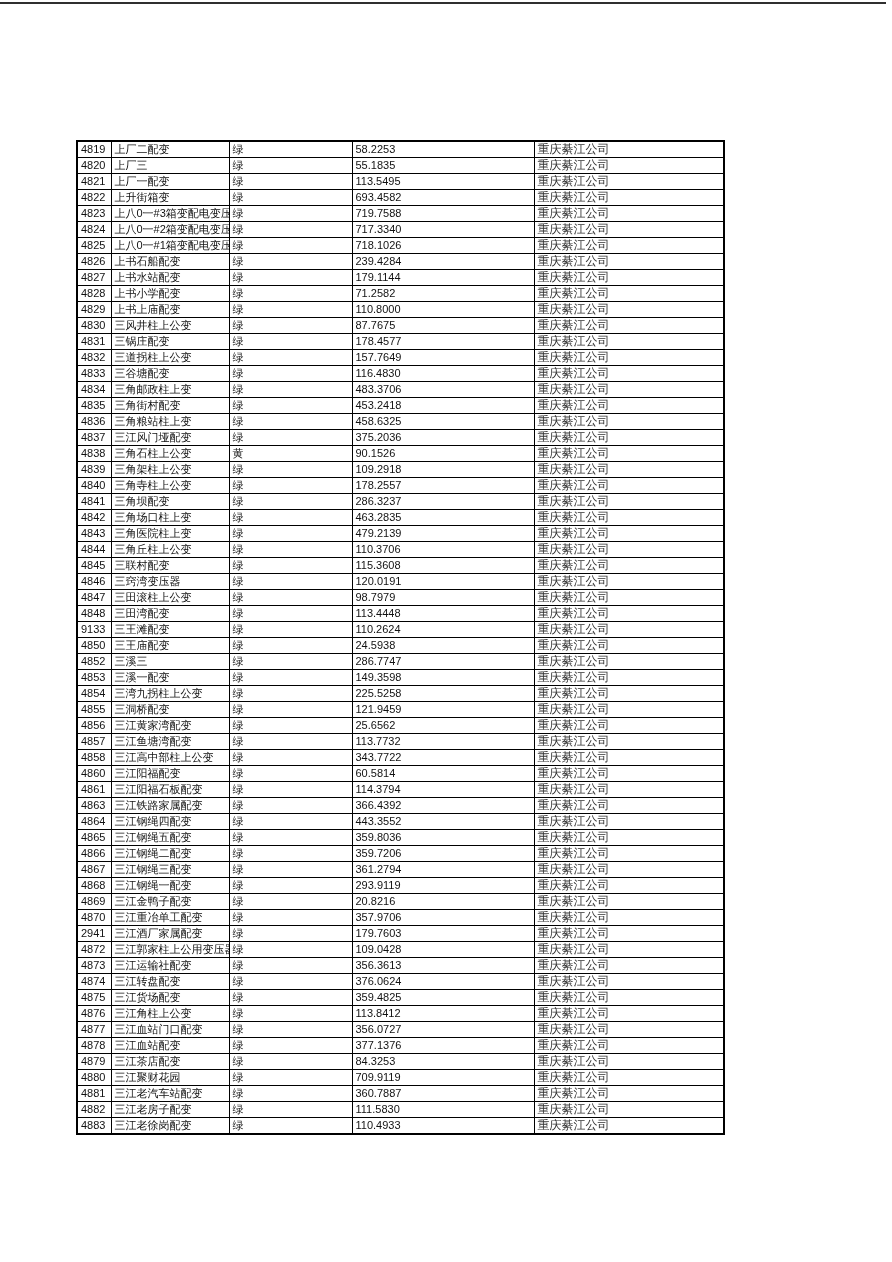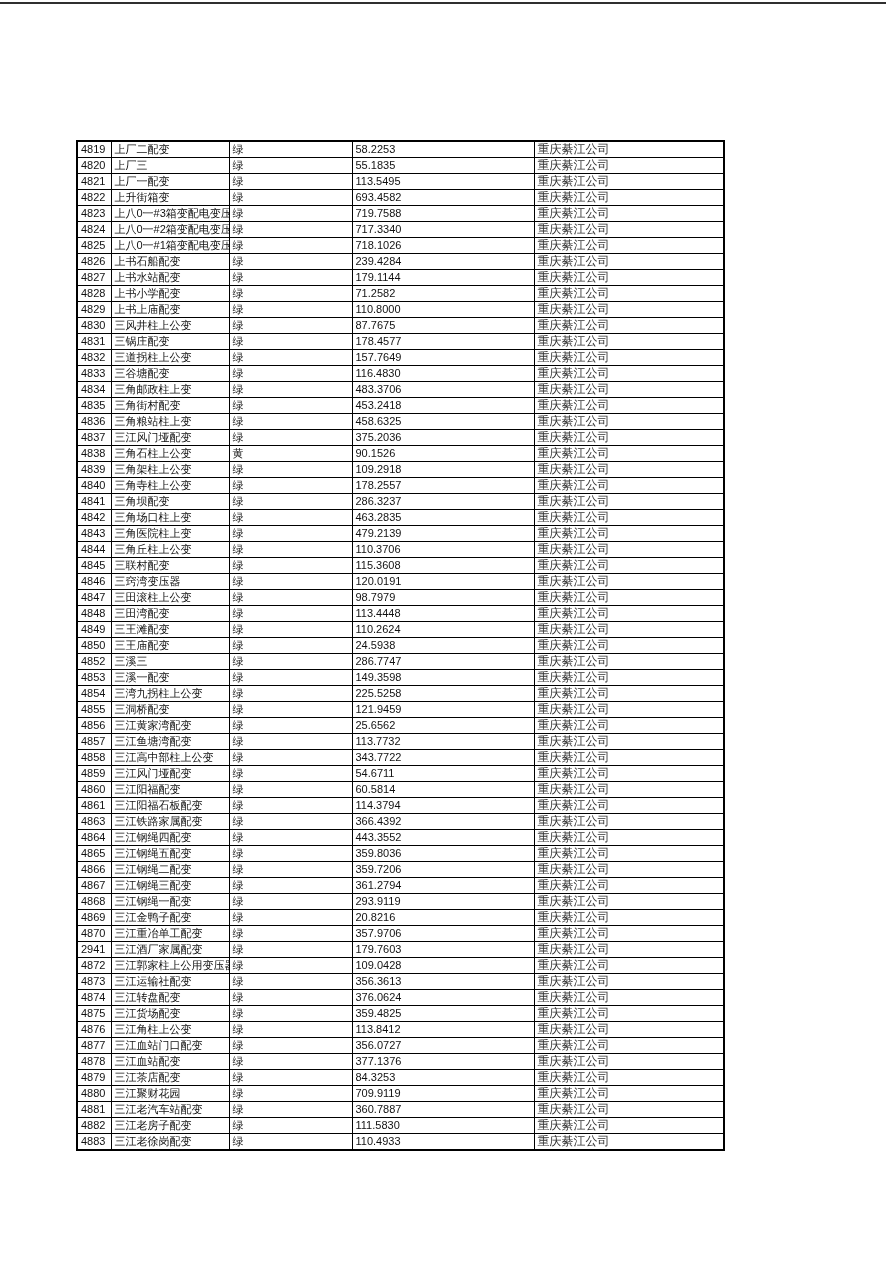--- a/index.html
+++ b/index.html
@@ -268,21 +268,21 @@
           <td class="c4">重庆綦江公司</td>
         </tr>
         <tr>
           <td class="c0">4848</td>
           <td class="c1">三田湾配变</td>
           <td class="c2">绿</td>
           <td class="c3">113.4448</td>
           <td class="c4">重庆綦江公司</td>
         </tr>
         <tr>
-          <td class="c0">4849</td>
+          <td class="c0">9133</td>
           <td class="c1">三王滩配变</td>
           <td class="c2">绿</td>
           <td class="c3">110.2624</td>
           <td class="c4">重庆綦江公司</td>
         </tr>
         <tr>
           <td class="c0">4850</td>
           <td class="c1">三王庙配变</td>
           <td class="c2">绿</td>
           <td class="c3">24.5938</td>
@@ -328,27 +328,20 @@
           <td class="c1">三江鱼塘湾配变</td>
           <td class="c2">绿</td>
           <td class="c3">113.7732</td>
           <td class="c4">重庆綦江公司</td>
         </tr>
         <tr>
           <td class="c0">4858</td>
           <td class="c1">三江高中部柱上公变</td>
           <td class="c2">绿</td>
           <td class="c3">343.7722</td>
-          <td class="c4">重庆綦江公司</td>
-        </tr>
-        <tr>
-          <td class="c0">4859</td>
-          <td class="c1">三江风门垭配变</td>
-          <td class="c2">绿</td>
-          <td class="c3">54.6711</td>
           <td class="c4">重庆綦江公司</td>
         </tr>
         <tr>
           <td class="c0">4860</td>
           <td class="c1">三江阳福配变</td>
           <td class="c2">绿</td>
           <td class="c3">60.5814</td>
           <td class="c4">重庆綦江公司</td>
         </tr>
         <tr>

